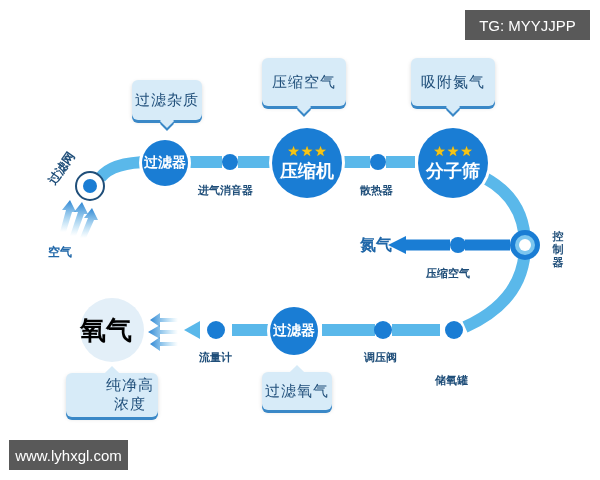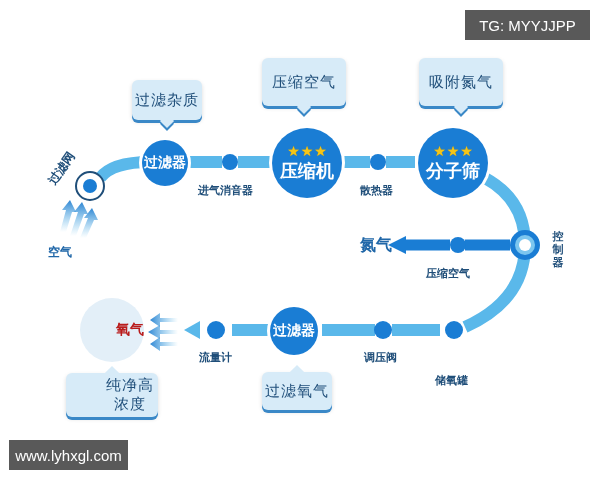--- a/index.html
+++ b/index.html
@@ -33,22 +33,22 @@
     .lbl { position: absolute; color: #1f4e79; font-size: 11px; font-weight: bold; white-space: nowrap; }
     .big-lbl { position: absolute; color: #2067a8; font-size: 12px; font-weight: bold; white-space: nowrap; }
     .watermark {
       position: absolute; background: #595959; color: #ffffff;
       font-family: "Liberation Sans", sans-serif; font-size: 15px;
       display: flex; align-items: center; justify-content: center;
     }
     .vert-lbl { position: absolute; color: #1f4e79; font-size: 11px; font-weight: bold; line-height: 13px; width: 12px; text-align: center; }
     .oxygen-bubble {
       position: absolute; border-radius: 50%; background: #e3eff8;
-      color: #b91c1c; font-size: 14px; font-weight: bold;
-      display: flex; align-items: center; justify-content: flex-end;
+      color: #000000; font-size: 26px; font-weight: bold;
+      display: flex; align-items: center; justify-content: flex-start;
     }
   </style>
 </head>
 <body>
 
 <div id="stage">
 
   <svg class="abs" style="left:0;top:0" width="600" height="480">
     <defs>
       <linearGradient id="arrowGradUp" x1="0" y1="1" x2="0" y2="0">
@@ -128,21 +128,21 @@
     <div class="stars">
       <span class="star">★</span>
       <span class="star">★</span>
       <span class="star">★</span>
     </div>
     <span>压缩机</span>
   </div>
 
   <div class="lbl" style="left:360px;top:183px;">散热器</div>
 
-  <div class="callout" style="left:411px;top:58px;width:84px;height:48px;margin-left:8px;">
+  <div class="callout" style="left:411px;top:58px;width:84px;height:48px;">
     <span>吸附氮气</span>
     <span class="tip down"></span>
   </div>
   <div class="node-circle big" style="left:418px;top:128px;width:70px;height:70px;">
     <div class="stars">
       <span class="star">★</span>
       <span class="star">★</span>
       <span class="star">★</span>
     </div>
     <span>分子筛</span>

